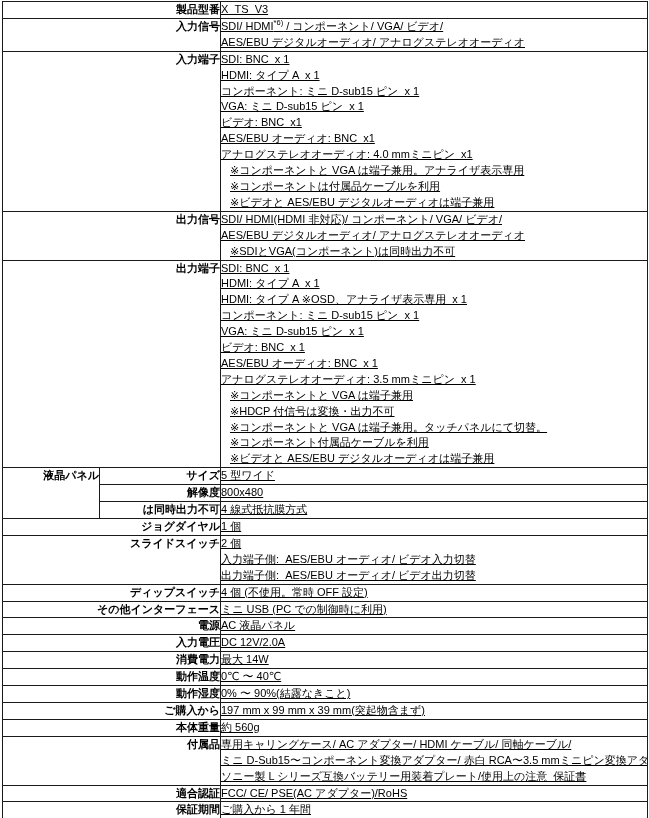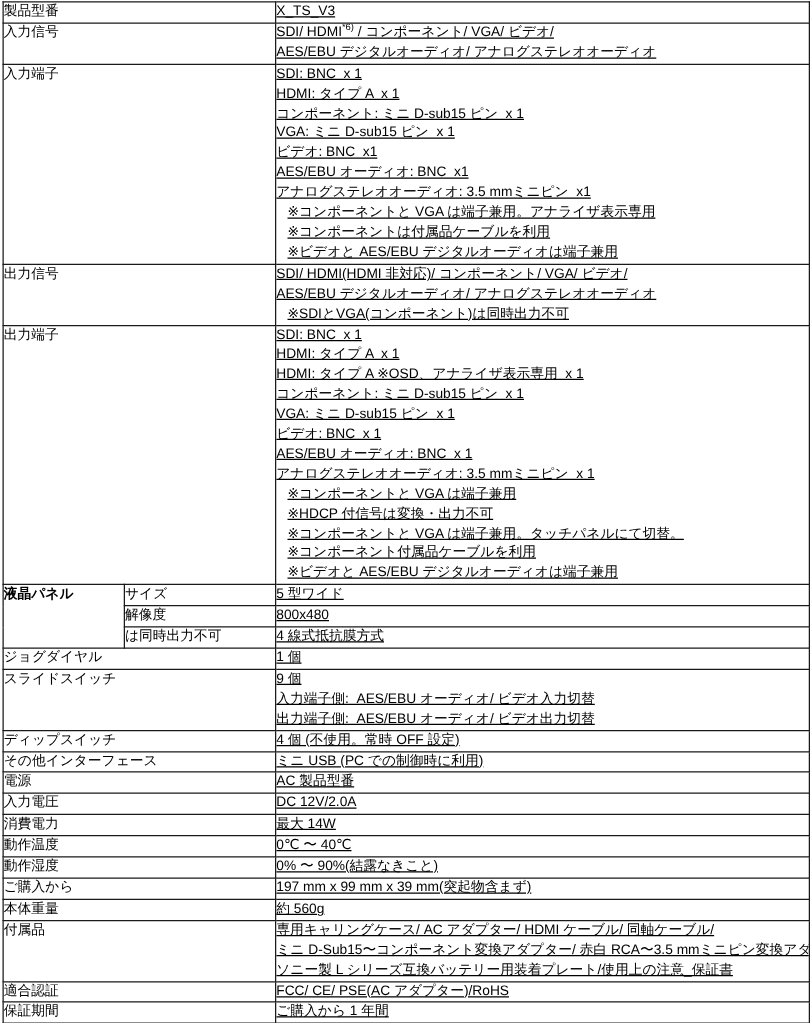--- a/index.html
+++ b/index.html
@@ -18,27 +18,28 @@
     border: 1px solid #1a1a1a;
     padding: 0;
     vertical-align: top;
     color: #000000;
     font-family: "Liberation Sans", "DejaVu Sans", sans-serif;
     font-size: 11px;
     line-height: 15.9px;
     overflow: hidden;
   }
   td.label {
-    font-weight: normal;
+    font-weight: bold;
     padding: 0 4px 0 7px;
     white-space: pre;
+    text-align: right;
   }
   td.group {
     font-weight: bold;
-    text-align: left;
+    text-align: right;
     vertical-align: middle;
     white-space: pre;
   }
   td.value {
     padding: 0 4px 0 7px;
     text-decoration: underline;
   }
   .line {
     white-space: pre;
     overflow: hidden;
@@ -77,21 +78,21 @@
       </tr>
       <tr>
         <td class="label" colspan="2">入力端子</td>
         <td class="value">
           <div class="line">SDI: BNC  x 1</div>
           <div class="line">HDMI: タイプ A  x 1</div>
           <div class="line">コンポーネント: ミニ D-sub15 ピン  x 1</div>
           <div class="line">VGA: ミニ D-sub15 ピン  x 1</div>
           <div class="line">ビデオ: BNC  x1</div>
           <div class="line">AES/EBU オーディオ: BNC  x1</div>
-          <div class="line">アナログステレオオーディオ: 3.5 mmミニピン  x1</div>
+          <div class="line">アナログステレオオーディオ: 4.0 mmミニピン  x1</div>
           <div class="line indent">※コンポーネントと VGA は端子兼用。アナライザ表示専用</div>
           <div class="line indent">※コンポーネントは付属品ケーブルを利用</div>
           <div class="line indent">※ビデオと AES/EBU デジタルオーディオは端子兼用</div>
         </td>
       </tr>
       <tr>
         <td class="label" colspan="2">出力信号</td>
         <td class="value">
           <div class="line">SDI/ HDMI(HDMI 非対応)/ コンポーネント/ VGA/ ビデオ/</div>
           <div class="line">AES/EBU デジタルオーディオ/ アナログステレオオーディオ</div>
@@ -137,41 +138,41 @@
       </tr>
       <tr>
         <td class="label" colspan="2">ジョグダイヤル</td>
         <td class="value">
           <div class="line">1 個</div>
         </td>
       </tr>
       <tr>
         <td class="label" colspan="2">スライドスイッチ</td>
         <td class="value">
-          <div class="line">9 個</div>
+          <div class="line">2 個</div>
           <div class="line">入力端子側:  AES/EBU オーディオ/ ビデオ入力切替</div>
           <div class="line">出力端子側:  AES/EBU オーディオ/ ビデオ出力切替</div>
         </td>
       </tr>
       <tr>
         <td class="label" colspan="2">ディップスイッチ</td>
         <td class="value">
           <div class="line">4 個 (不使用。常時 OFF 設定)</div>
         </td>
       </tr>
       <tr>
         <td class="label" colspan="2">その他インターフェース</td>
         <td class="value">
           <div class="line">ミニ USB (PC での制御時に利用)</div>
         </td>
       </tr>
       <tr>
         <td class="label" colspan="2">電源</td>
         <td class="value">
-          <div class="line">AC 製品型番</div>
+          <div class="line">AC 液晶パネル</div>
         </td>
       </tr>
       <tr>
         <td class="label" colspan="2">入力電圧</td>
         <td class="value">
           <div class="line">DC 12V/2.0A</div>
         </td>
       </tr>
       <tr>
         <td class="label" colspan="2">消費電力</td>

